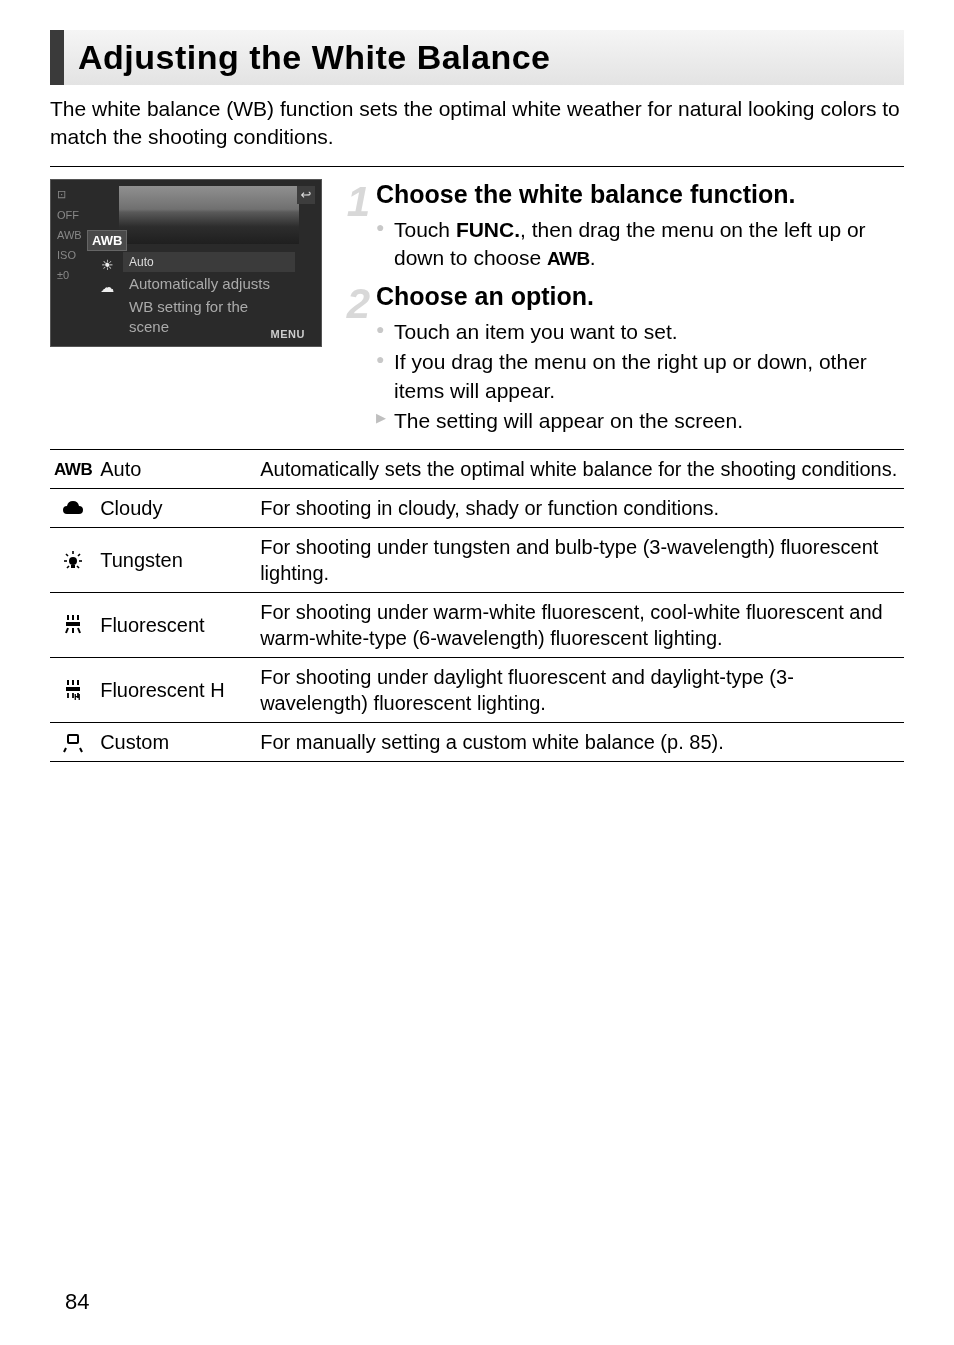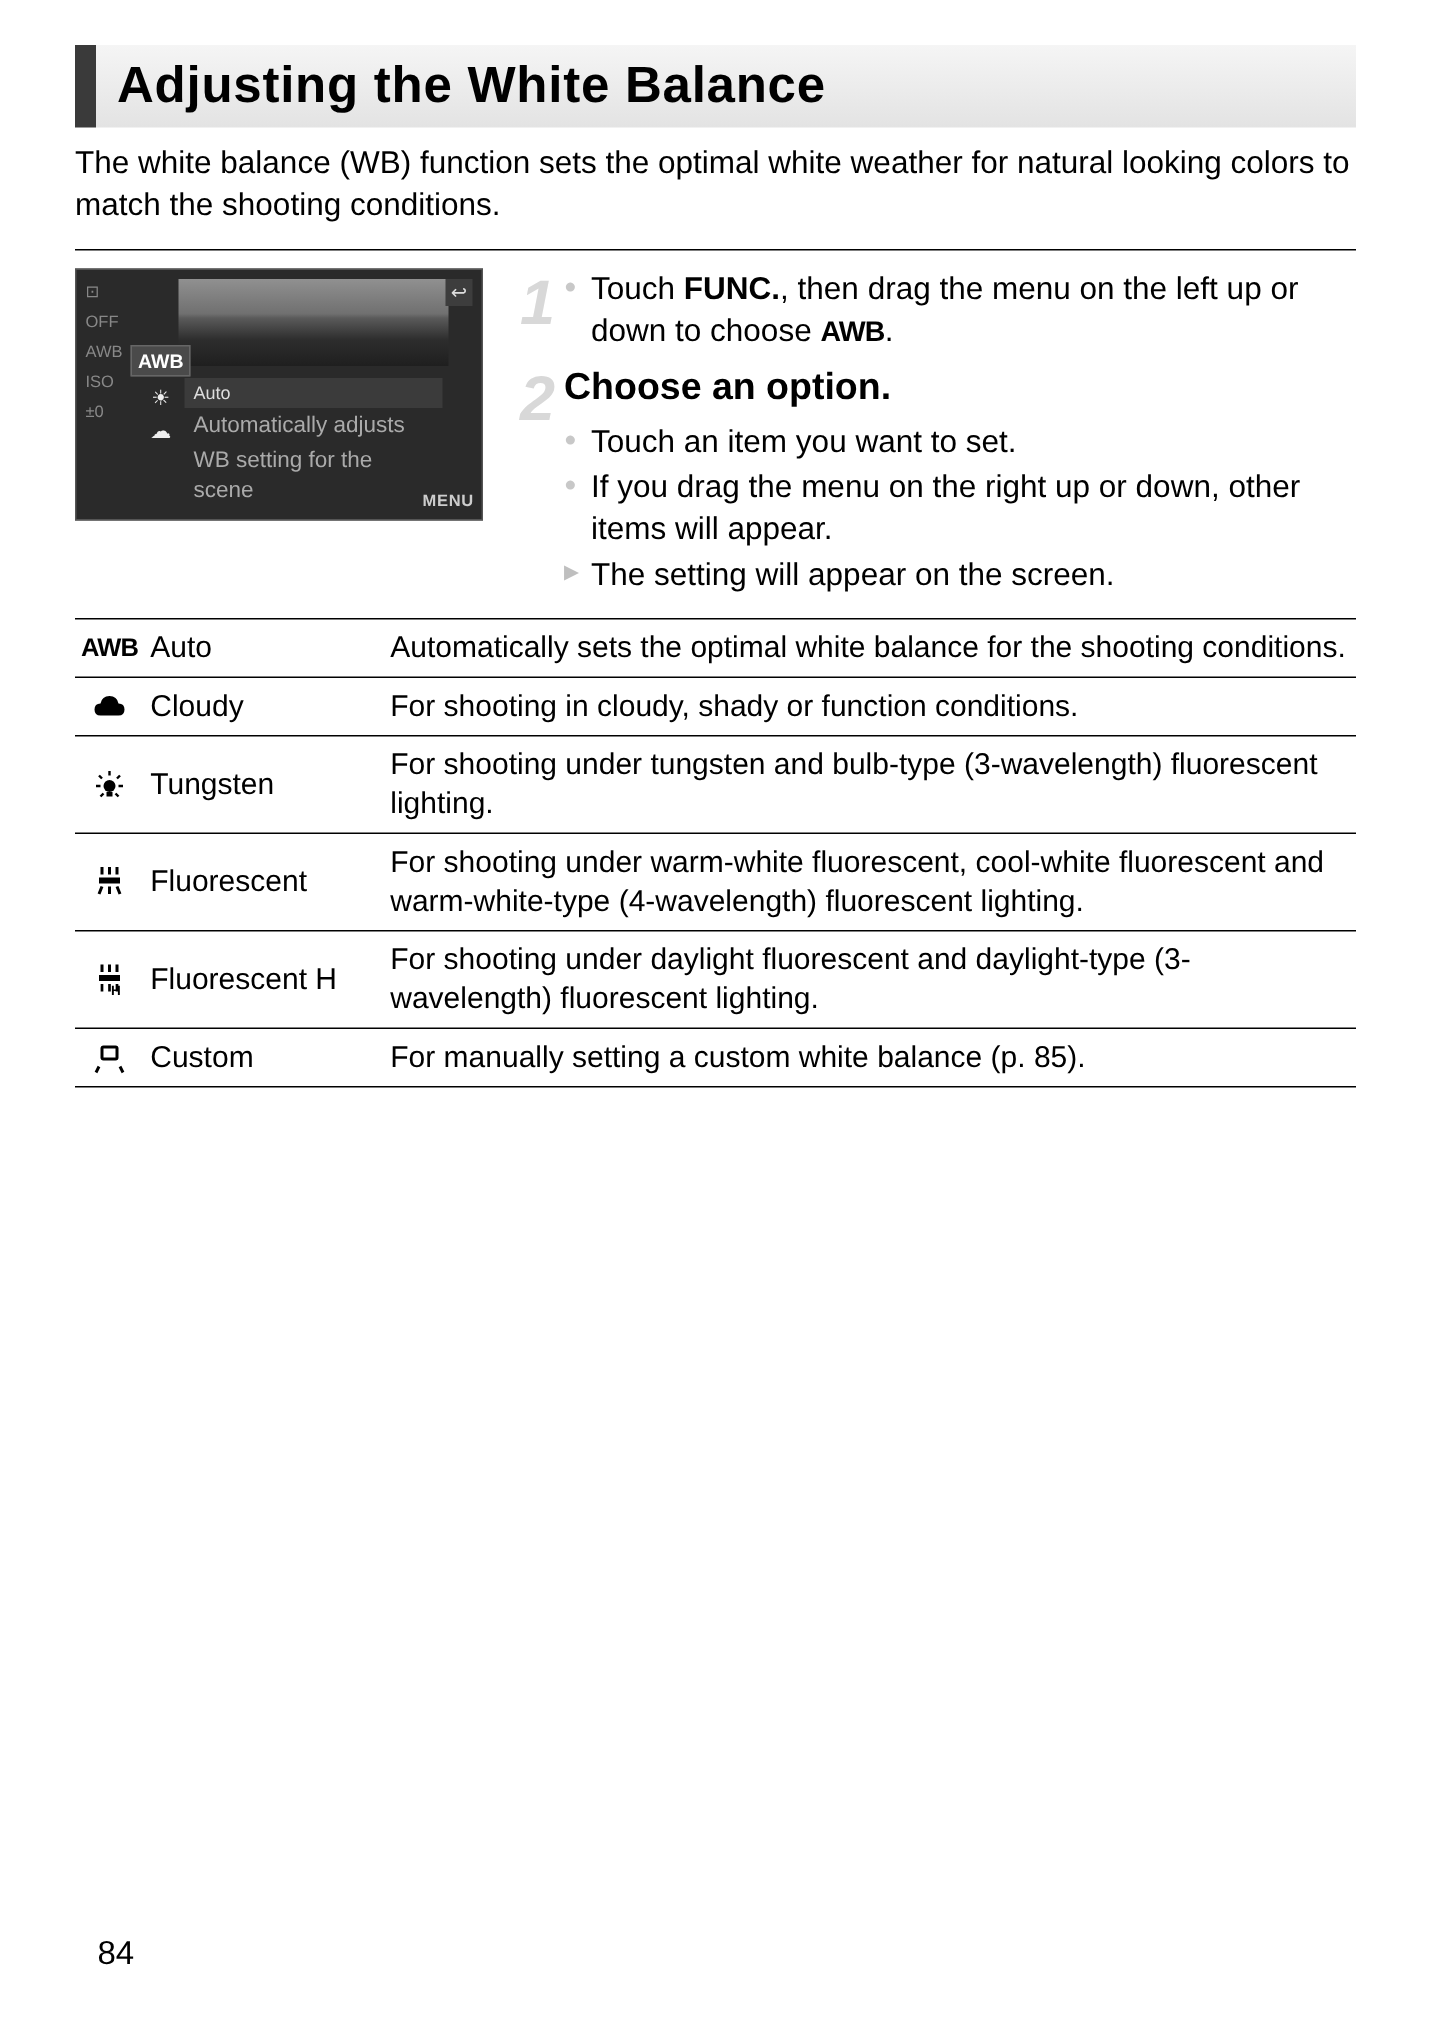--- a/index.html
+++ b/index.html
@@ -51,21 +51,21 @@
   .sky {
     position: absolute;
     left: 68px; top: 6px; right: 22px; height: 58px;
     background: linear-gradient(to bottom, #909090 0%, #707070 40%, #5a5a5a 45%, #2d2d2d 70%, #1f1f1f 100%);
   }
   .back-icon {
     position: absolute; right: 6px; top: 6px; width: 18px; height: 18px;
     background: #3d3d3d; color: #ddd; font-size: 13px; text-align: center; line-height: 18px;
   }
   .menu-btn {
-    position: absolute; right: 5px; bottom: 6px; font-size: 11px; color: #ccc; font-weight: bold; letter-spacing: 0.5px;
+    position: absolute; right: 16px; bottom: 6px; font-size: 11px; color: #ccc; font-weight: bold; letter-spacing: 0.5px;
   }
   .left-icons {
     position: absolute; left: 6px; top: 8px; display: flex; flex-direction: column; gap: 8px; font-size: 11px; color: #888;
   }
   .left-icons span { font-size: 11px; }
   .icon-col {
     position: absolute; left: 36px; top: 50px; display: flex; flex-direction: column; gap: 6px; align-items: center;
   }
   .icon-col .awb-sel {
     background: #4a4a4a; padding: 2px 4px; color: #fff; font-weight: bold; font-size: 13px; border:1px solid #666;
@@ -180,20 +180,21 @@
       <div class="d1">Auto</div>
       <div class="d2">Automatically adjusts</div>
       <div class="d2">WB setting for the scene</div>
     </div>
   </div>
 
   <div class="steps">
     <div class="step">
       <div class="step-num">1</div>
       <div class="step-body">
+        <div class="step-title">Choose the white balance function.</div>
         <ul class="bullets">
           <li>
             <span>Touch </span><span class="inline-bold">FUNC.</span><span>, then drag the menu on the left up or down to choose </span><span class="inline-awb">AWB</span><span>.</span>
           </li>
         </ul>
       </div>
     </div>
 
     <div class="step">
       <div class="step-num">2</div>
@@ -248,21 +249,21 @@
               <line x1="17" y1="2" x2="17" y2="7"></line>
             </g>
             <rect x="5" y="9" width="14" height="4" fill="#000"></rect>
             <g stroke="#000" stroke-width="2">
               <line x1="7" y1="15" x2="5" y2="20"></line>
               <line x1="12" y1="15" x2="12" y2="20"></line>
               <line x1="17" y1="15" x2="19" y2="20"></line>
             </g>
           </svg></td>
         <td class="label">Fluorescent</td>
-        <td>For shooting under warm-white fluorescent, cool-white fluorescent and warm-white-type (4-wavelength) fluorescent lighting.</td>
+        <td>For shooting under warm-white fluorescent, cool-white fluorescent and warm-white-type (6-wavelength) fluorescent lighting.</td>
       </tr>
       <tr>
         <td class="icon"><svg class="tbl-icon" viewBox="0 0 24 24">
             <g stroke="#000" stroke-width="2">
               <line x1="7" y1="2" x2="7" y2="7"></line>
               <line x1="12" y1="2" x2="12" y2="7"></line>
               <line x1="17" y1="2" x2="17" y2="7"></line>
             </g>
             <rect x="5" y="9" width="14" height="4" fill="#000"></rect>
             <g stroke="#000" stroke-width="1.8">

